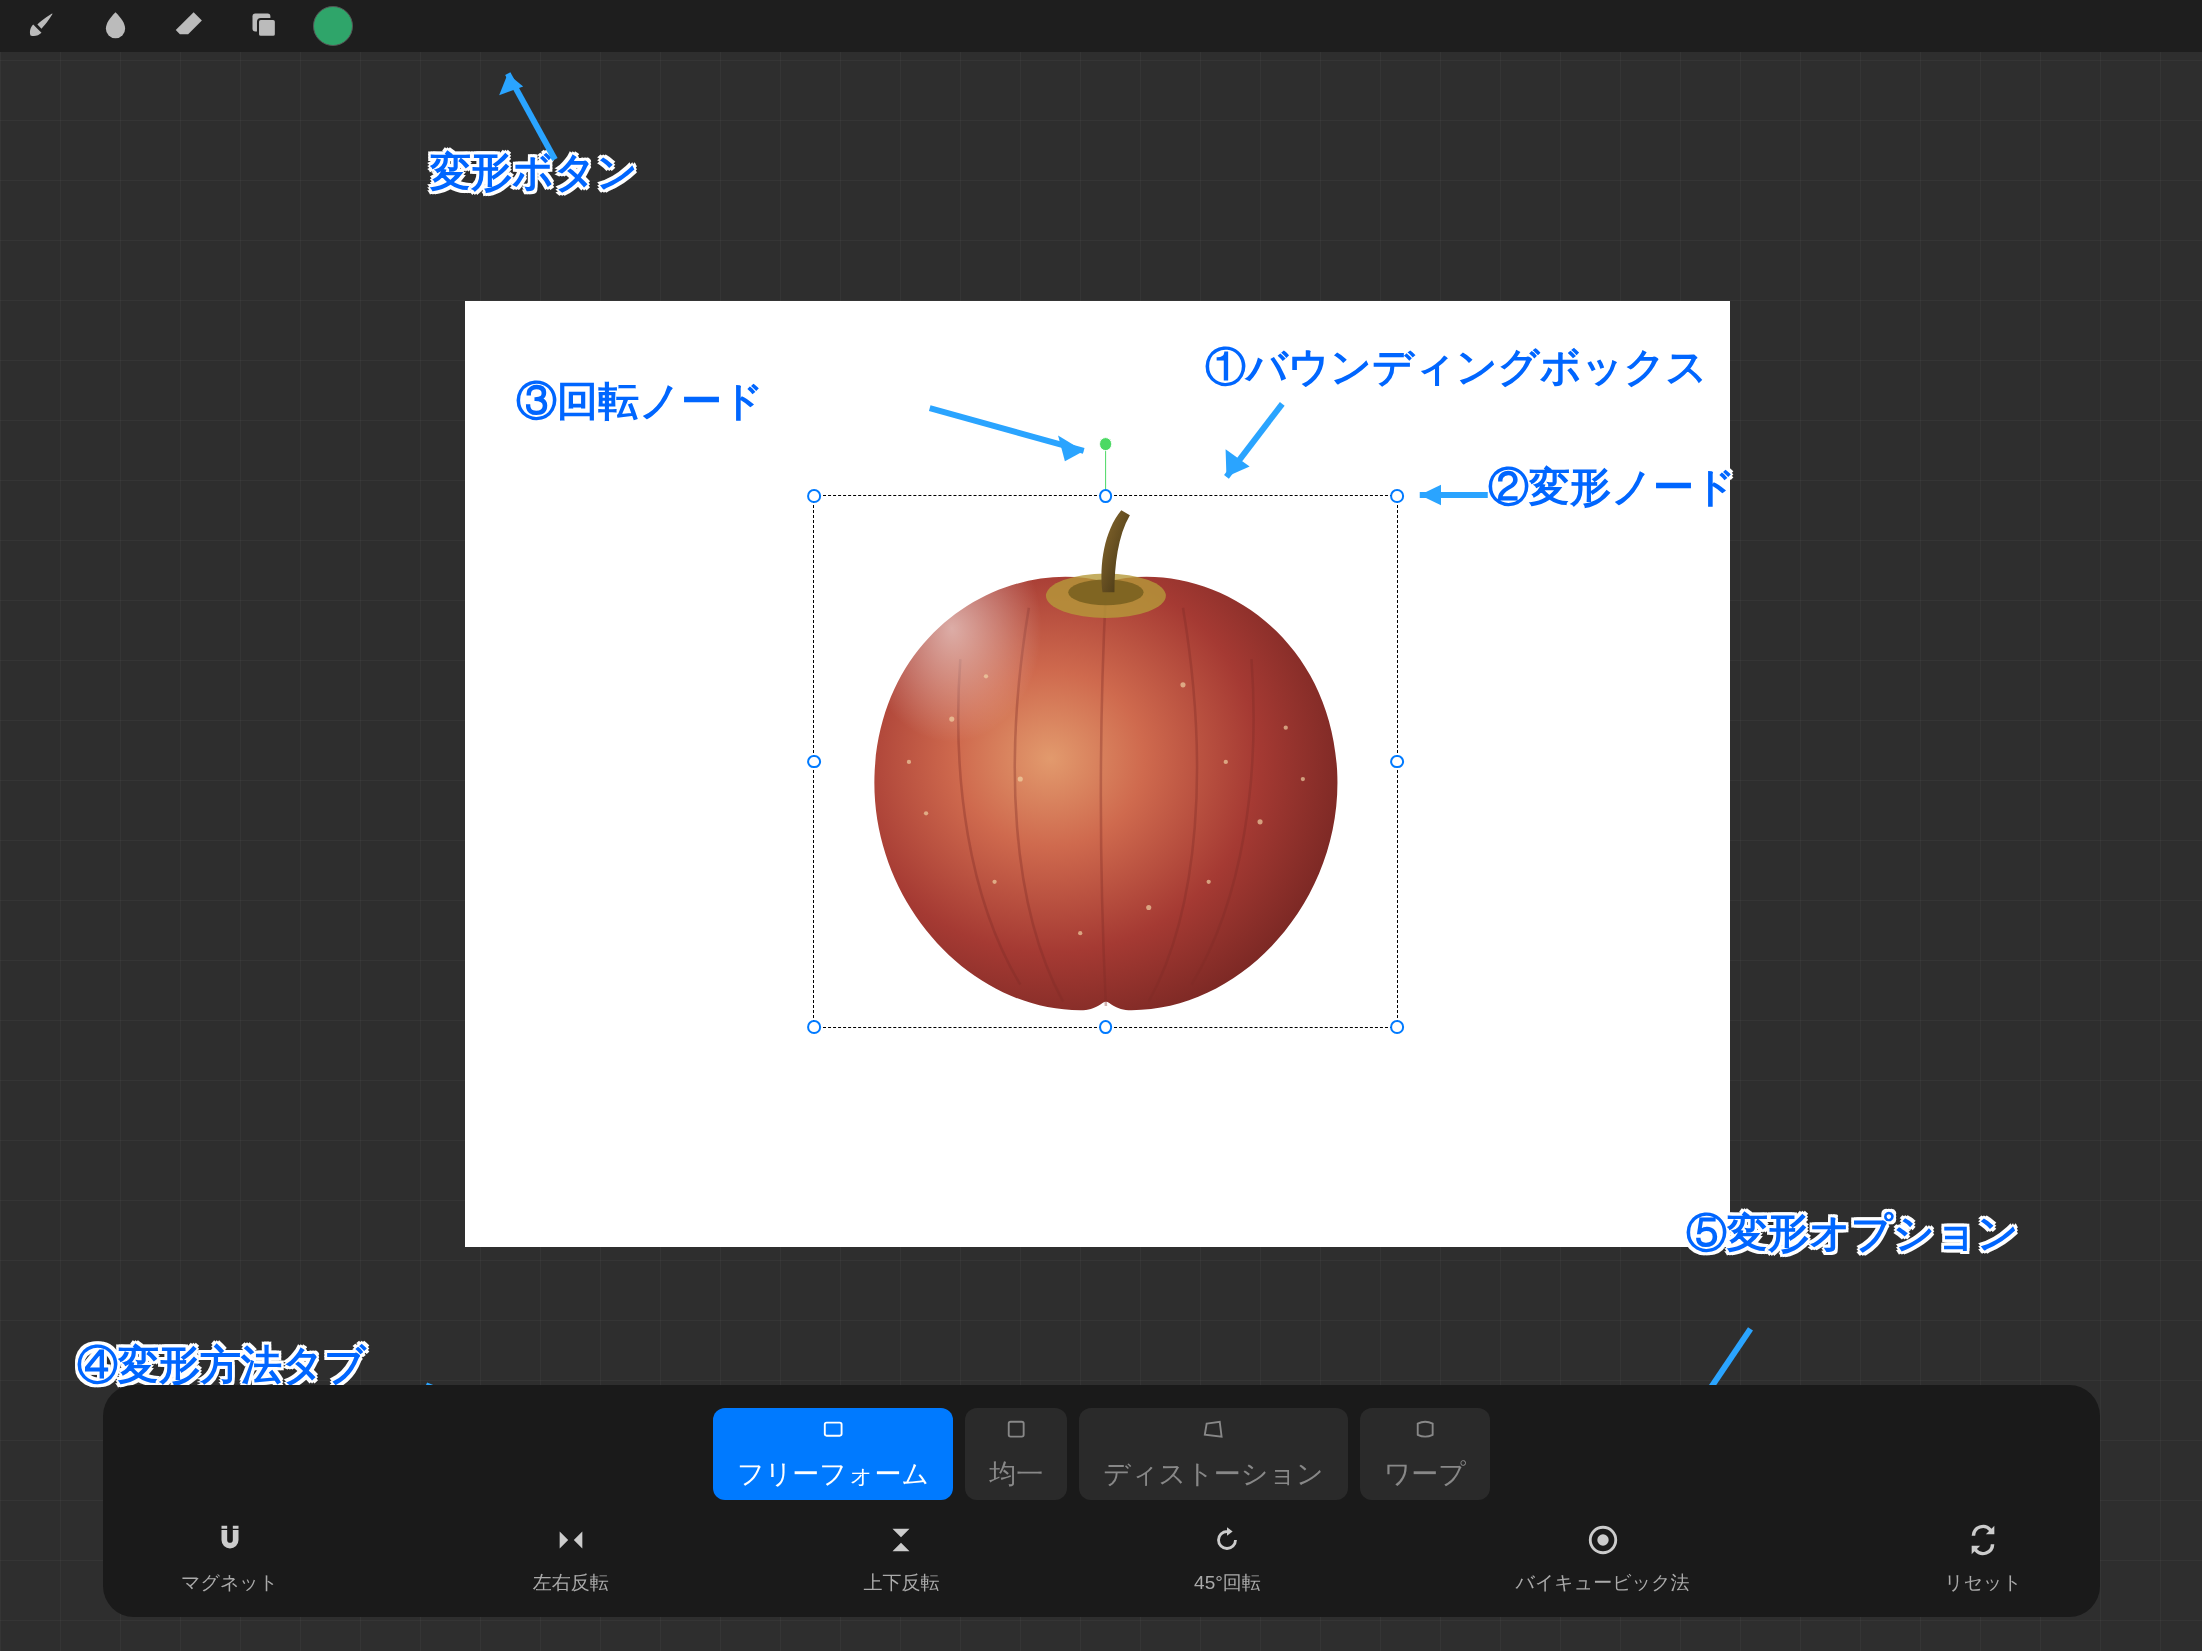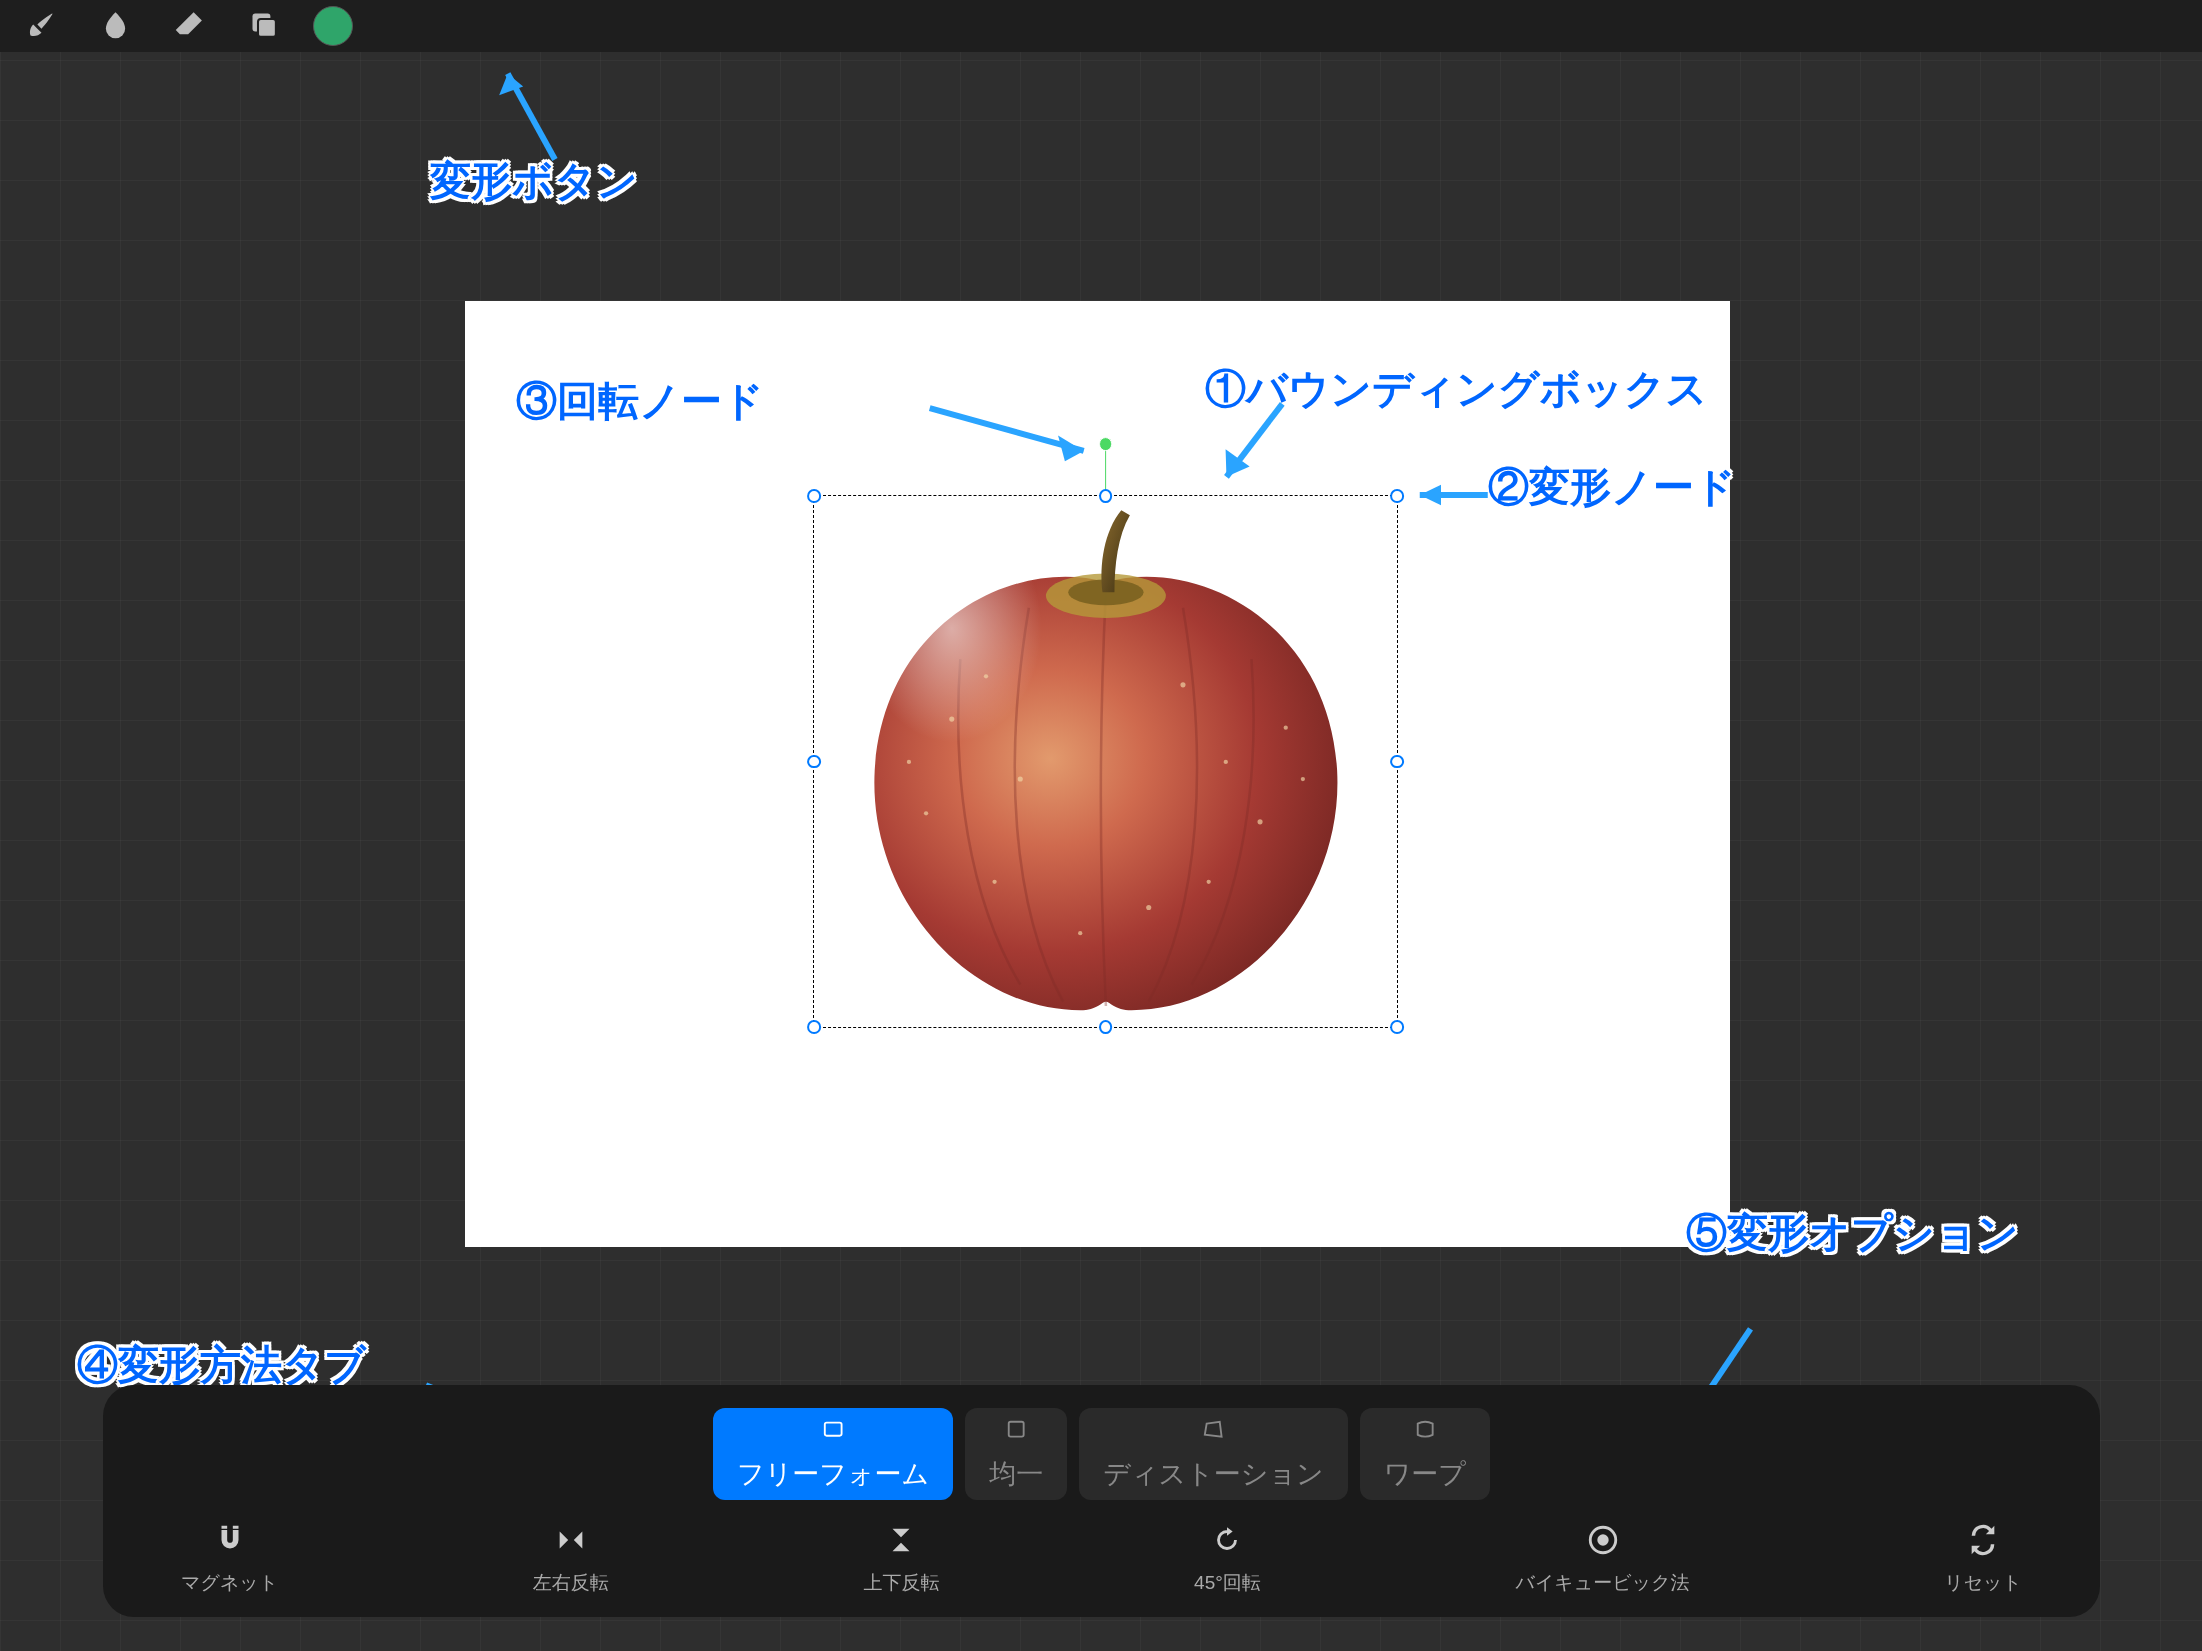--- a/index.html
+++ b/index.html
@@ -291,33 +291,33 @@
     <div class="transform-node node-tm"></div>
     <div class="transform-node node-tr"></div>
     <div class="transform-node node-ml"></div>
     <div class="transform-node node-mr"></div>
     <div class="transform-node node-bl"></div>
     <div class="transform-node node-bm"></div>
     <div class="transform-node node-br"></div>
   </div>
 </div>
 
-<div class="anno" style="top:154px; left:430px;">変形ボタン</div>
+<div class="anno" style="top:145px; left:430px;">変形ボタン</div>
 <svg class="arrow-svg" style="top:52px; left:482px; width:103px; height:112px;" viewBox="0 0 120 130" width="103" height="112">
   <line x1="85" y1="125" x2="30" y2="25"></line>
     <polygon points="30,25 20,50 48,40"></polygon>
 </svg>
 
 <div class="anno" style="top:374px; left:516px;">③回転ノード</div>
 <svg class="arrow-svg" style="top:391px; left:912px; width:198px; height:77px;" viewBox="0 0 230 90" width="198" height="77">
   <line x1="20" y1="20" x2="200" y2="70"></line>
     <polygon points="200,70 170,52 178,82"></polygon>
 </svg>
 
-<div class="anno" style="top:362px; left:1205px;">①バウンディングボックス</div>
+<div class="anno" style="top:340px; left:1205px;">①バウンディングボックス</div>
 <svg class="arrow-svg" style="top:391px; left:1205px; width:103px; height:103px;" viewBox="0 0 120 120" width="103" height="103">
   <line x1="90" y1="15" x2="25" y2="100"></line>
     <polygon points="25,100 24,68 52,88"></polygon>
 </svg>
 
 <div class="anno" style="top:460px; left:1488px;">②変形ノード</div>
 <svg class="arrow-svg" style="top:478px; left:1402px; width:95px; height:34px;" viewBox="0 0 110 40" width="95" height="34">
   <line x1="100" y1="20" x2="20" y2="20"></line>
     <polygon points="20,20 45,8 45,32"></polygon>
 </svg>

